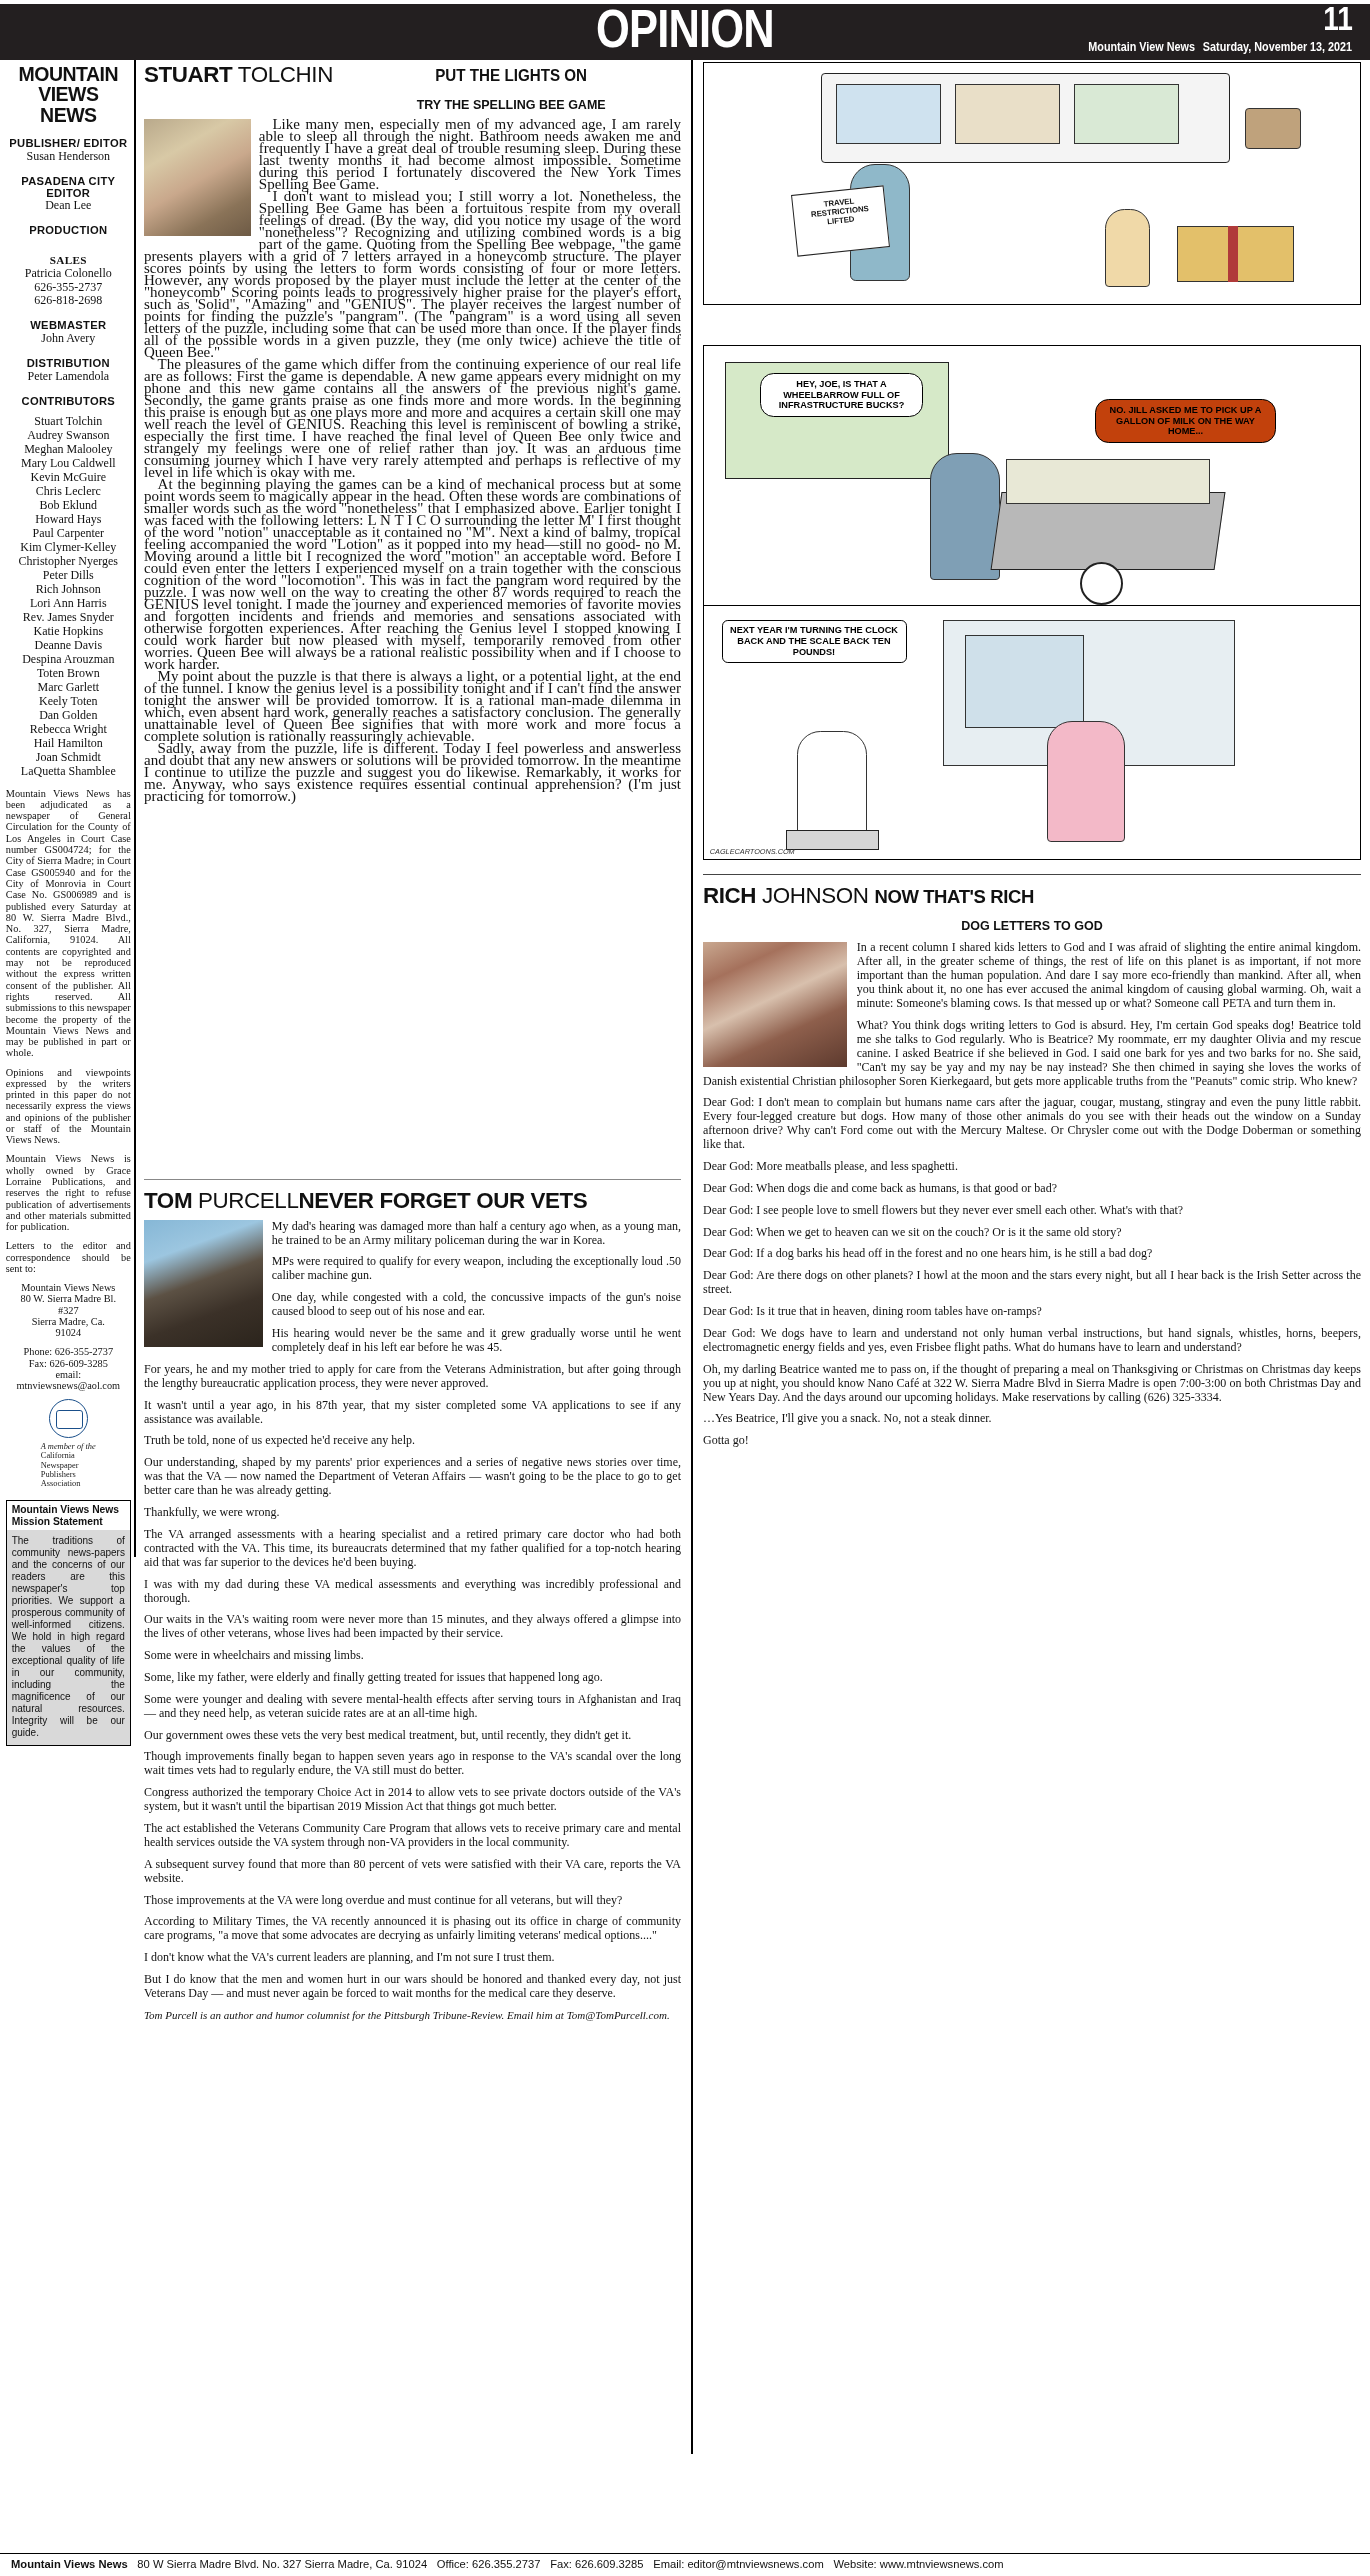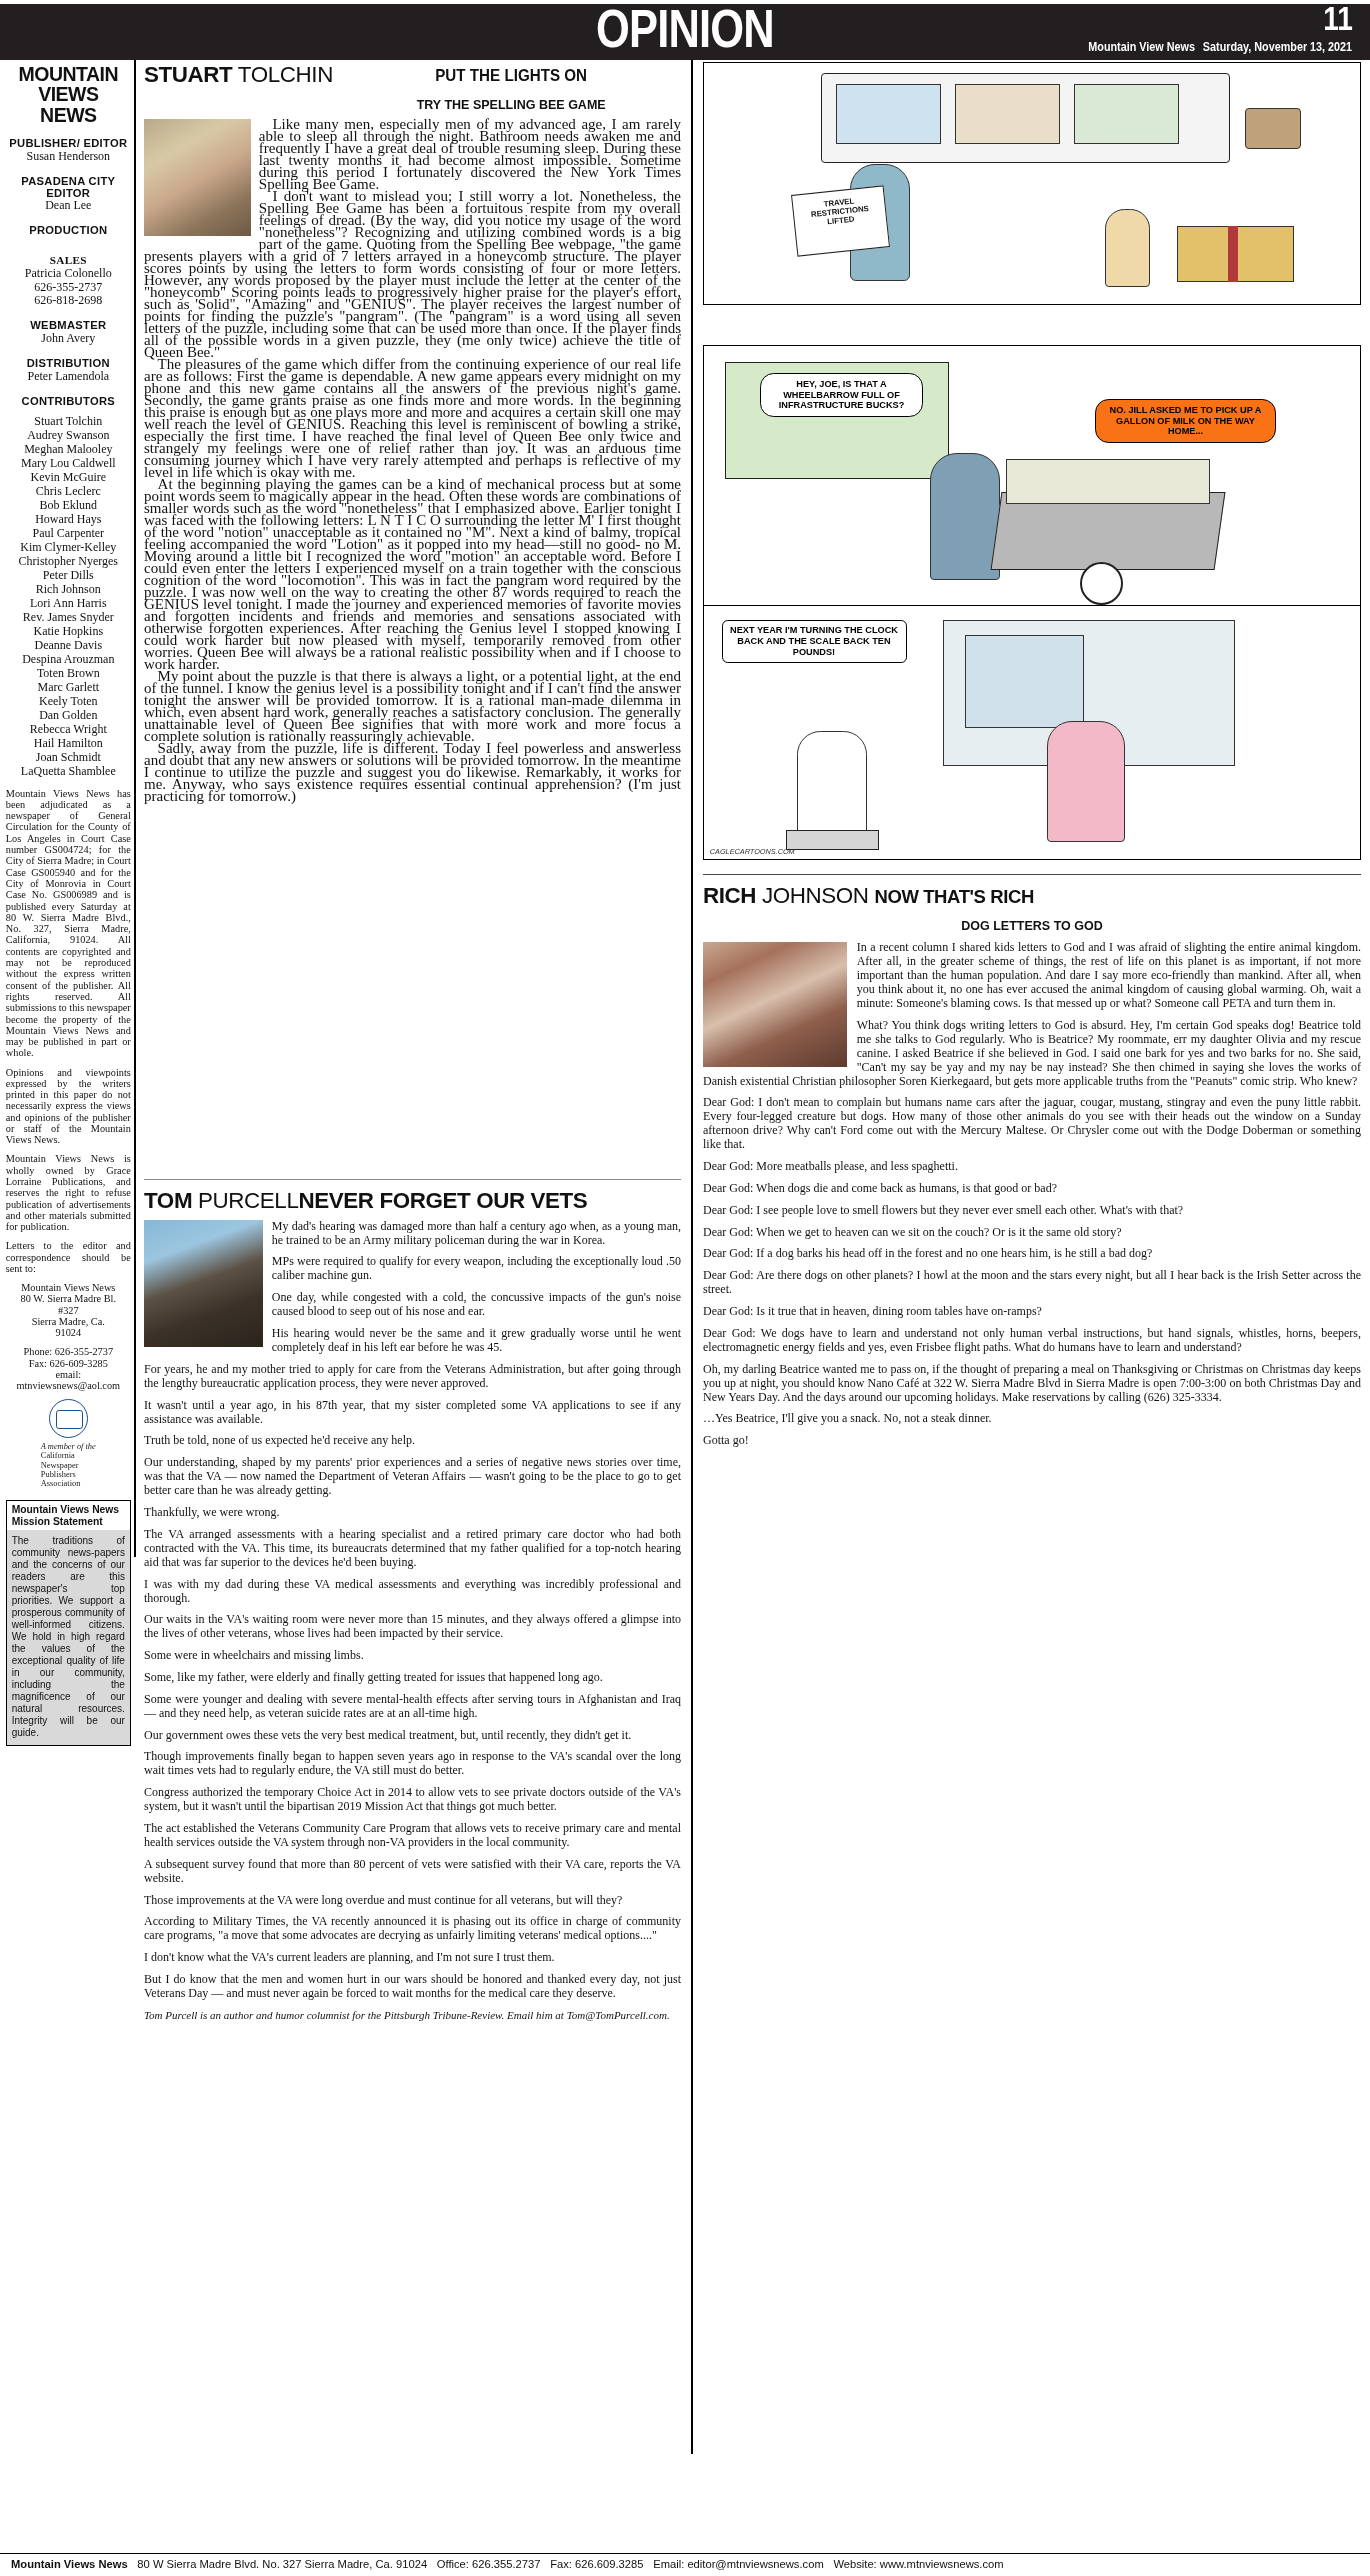--- a/index.html
+++ b/index.html
@@ -391,21 +391,21 @@
 
     <div style="position:absolute; left:401px; top:146px; width:45px; height:78px; border:1.9px solid #333; border-radius:19.5px 19.5px 3.9px 3.9px; background:#f0d9a8;"></div>
     <div style="position:absolute; left:473px; top:163px; width:117px; height:56px; border:1.9px solid #333; background:#e3c06a;"></div>
     <div style="position:absolute; left:524px; top:163px; width:9.7px; height:56px; background:#b03a3a;"></div>
     <div class="cart-label"></div>
   </div>
 
   <div class="cartoon" style="position:absolute; left:703px; top:255px; width:658px; height:280px;margin-top:30px;">
     <div style="position:absolute; left:21.4px; top:15.6px; width:224px; height:117px; border:1.9px solid #222; background:#d6e9c8;"></div>
     <div class="bubble" style="left:56px; top:27px; width:163px;">HEY, JOE, IS THAT A WHEELBARROW FULL OF INFRASTRUCTURE BUCKS?</div>
-    <div class="bubble" style="left:391px; top:53px; width:181px; background:#f97316;">NO. JILL ASKED ME TO PICK UP A GALLON OF MILK ON THE WAY HOME...</div>
+    <div class="bubble" style="left:391px; top:53px; width:181px; background:#c2410c;">NO. JILL ASKED ME TO PICK UP A GALLON OF MILK ON THE WAY HOME...</div>
 
     <div style="position:absolute; left:226px; top:107px; width:70px; height:127px; border:1.9px solid #333; border-radius:27px 27px 3.9px 3.9px; background:#7f9fb5;"></div>
     <div style="position:absolute; left:292px; top:146px; width:224px; height:78px; border:1.9px solid #222; background:#b8b8b8; transform:skewX(-8deg);"></div>
     <div style="position:absolute; left:302px; top:113px; width:204px; height:45px; border:1.9px solid #333; background:#e8e8d6;"></div>
     <div style="position:absolute; left:376px; top:216px; width:43px; height:43px; border:2.9px solid #222; border-radius:50%; background:#fff;"></div>
     <div class="cart-label" style="left:5.8px;">©Taylor Jones - all rights reserved.</div>
     <div class="cart-label" style="left:auto; right:7.8px;">caglecartoons.com</div>
   </div>
 
   <div class="cartoon" style="position:absolute; left:703px; top:545px; width:658px; height:255px;">

